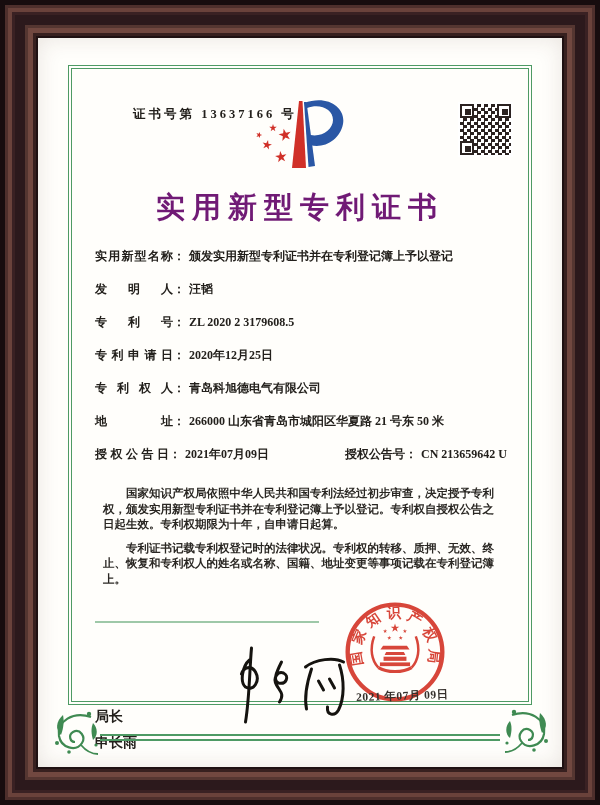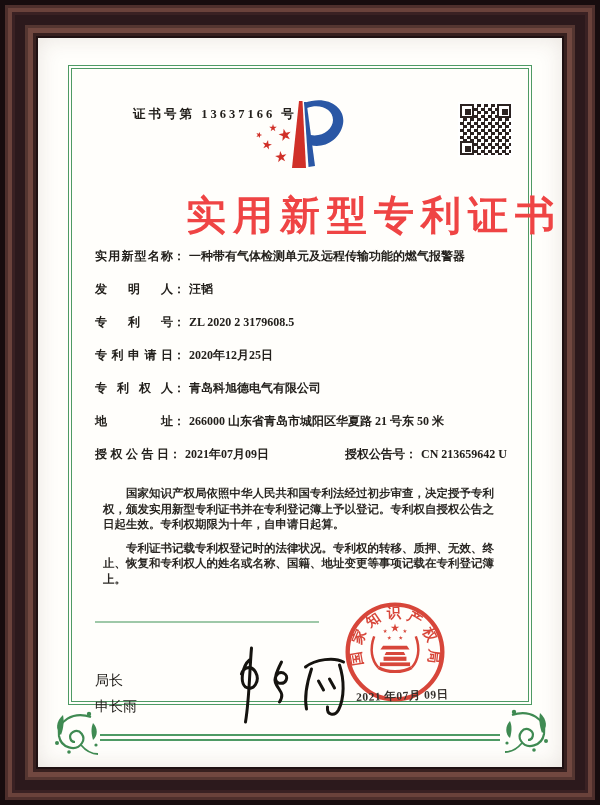--- a/index.html
+++ b/index.html
@@ -24,35 +24,35 @@
   .cert-no{position:absolute;left:50px;top:68px;font-size:12.5px;font-weight:700;
     letter-spacing:3px;color:#23201c;margin-left:45px;}
   .logo{position:absolute;left:212px;top:58px;}
   .qr{position:absolute;left:420px;top:64px;width:55px;height:55px;background:#fff;
     padding:2px;}
   .qr-grid{position:relative;width:51px;height:51px;
     background:repeating-conic-gradient(#2b2220 0% 25%, #ffffff 0% 50%) 0 0/7px 7px;}
   .finder{position:absolute;width:14px;height:14px;border:2.6px solid #2b2220;background:#fff;}
   .finder span{position:absolute;left:2.5px;top:2.5px;width:6px;height:6px;background:#2b2220;display:block;}
   .f1{left:0;top:0}.f2{right:0;top:0}.f3{left:0;bottom:0}
-  .title{position:absolute;left:0;top:150px;width:100%;text-align:right;
-    font-size:40px;font-weight:700;letter-spacing:7px;color:#ef4444;}
+  .title{position:absolute;left:0;top:150px;width:100%;text-align:center;
+    font-size:29px;font-weight:700;letter-spacing:7px;color:#701a75;}
   .fields{position:absolute;left:57px;top:208px;width:412px;font-size:12px;color:#23201c;}
   .row{display:flex;align-items:baseline;line-height:20px;margin-bottom:13px;white-space:nowrap;}
   .lbl{display:inline-block;width:78px;font-weight:700;text-align:justify;text-align-last:justify;}
   .colon{font-weight:700;margin-right:4px;}
   .val{font-weight:700;}
   .val-gap{min-width:152px;}
   .lbl2{font-weight:700;margin-left:8px;text-align:right;}
   .paras{position:absolute;left:57px;top:440px;width:414px;font-size:11.5px;line-height:15.5px;
     color:#2a2723;}
   .paras p{margin:8px;text-indent:2em;font-weight:600;}
   .faint-line{position:absolute;left:57px;top:583px;width:224px;height:1.5px;
     background:rgba(78,154,100,.55);}
-  .signer{position:absolute;left:57px;top:630px;font-size:14px;font-weight:400;color:#23201c;line-height:26px;}
+  .signer{position:absolute;left:57px;top:666px;font-size:14px;font-weight:700;color:#23201c;line-height:26px;}
   .sig{position:absolute;left:175px;top:598px;}
   .seal{position:absolute;left:305px;top:562px;opacity:.93;}
   .seal-date{position:absolute;left:318px;top:650px;width:120px;font-size:11.5px;font-weight:700;
     color:#35302c;letter-spacing:.5px;transform:rotate(-2deg);white-space:nowrap;}
   .orn{position:absolute;}
   .orn-left{left:13px;top:671px;}
   .orn-right{left:464px;top:669px;}
   .bottom-line{position:absolute;left:62px;top:696px;width:400px;height:7px;
     border-top:2px solid #4e9a64;border-bottom:2px solid #4e9a64;}
 </style>
@@ -93,21 +93,21 @@
           </div>
       </div>
     </div>
 
     <div class="title">实用新型专利证书</div>
 
     <div class="fields">
       <div class="row">
         <span class="lbl">实用新型名称</span>
           <span class="colon">：</span>
-          <span class="val">一种带有气体检测单元及远程传输功能的燃气报警器</span>
+          <span class="val">颁发实用新型专利证书并在专利登记簿上予以登记</span>
       </div>
       <div class="row">
         <span class="lbl">发明人</span>
           <span class="colon">：</span>
           <span class="val">汪韬</span>
       </div>
       <div class="row">
         <span class="lbl">专利号</span>
           <span class="colon">：</span>
           <span class="val">ZL 2020 2 3179608.5</span>

